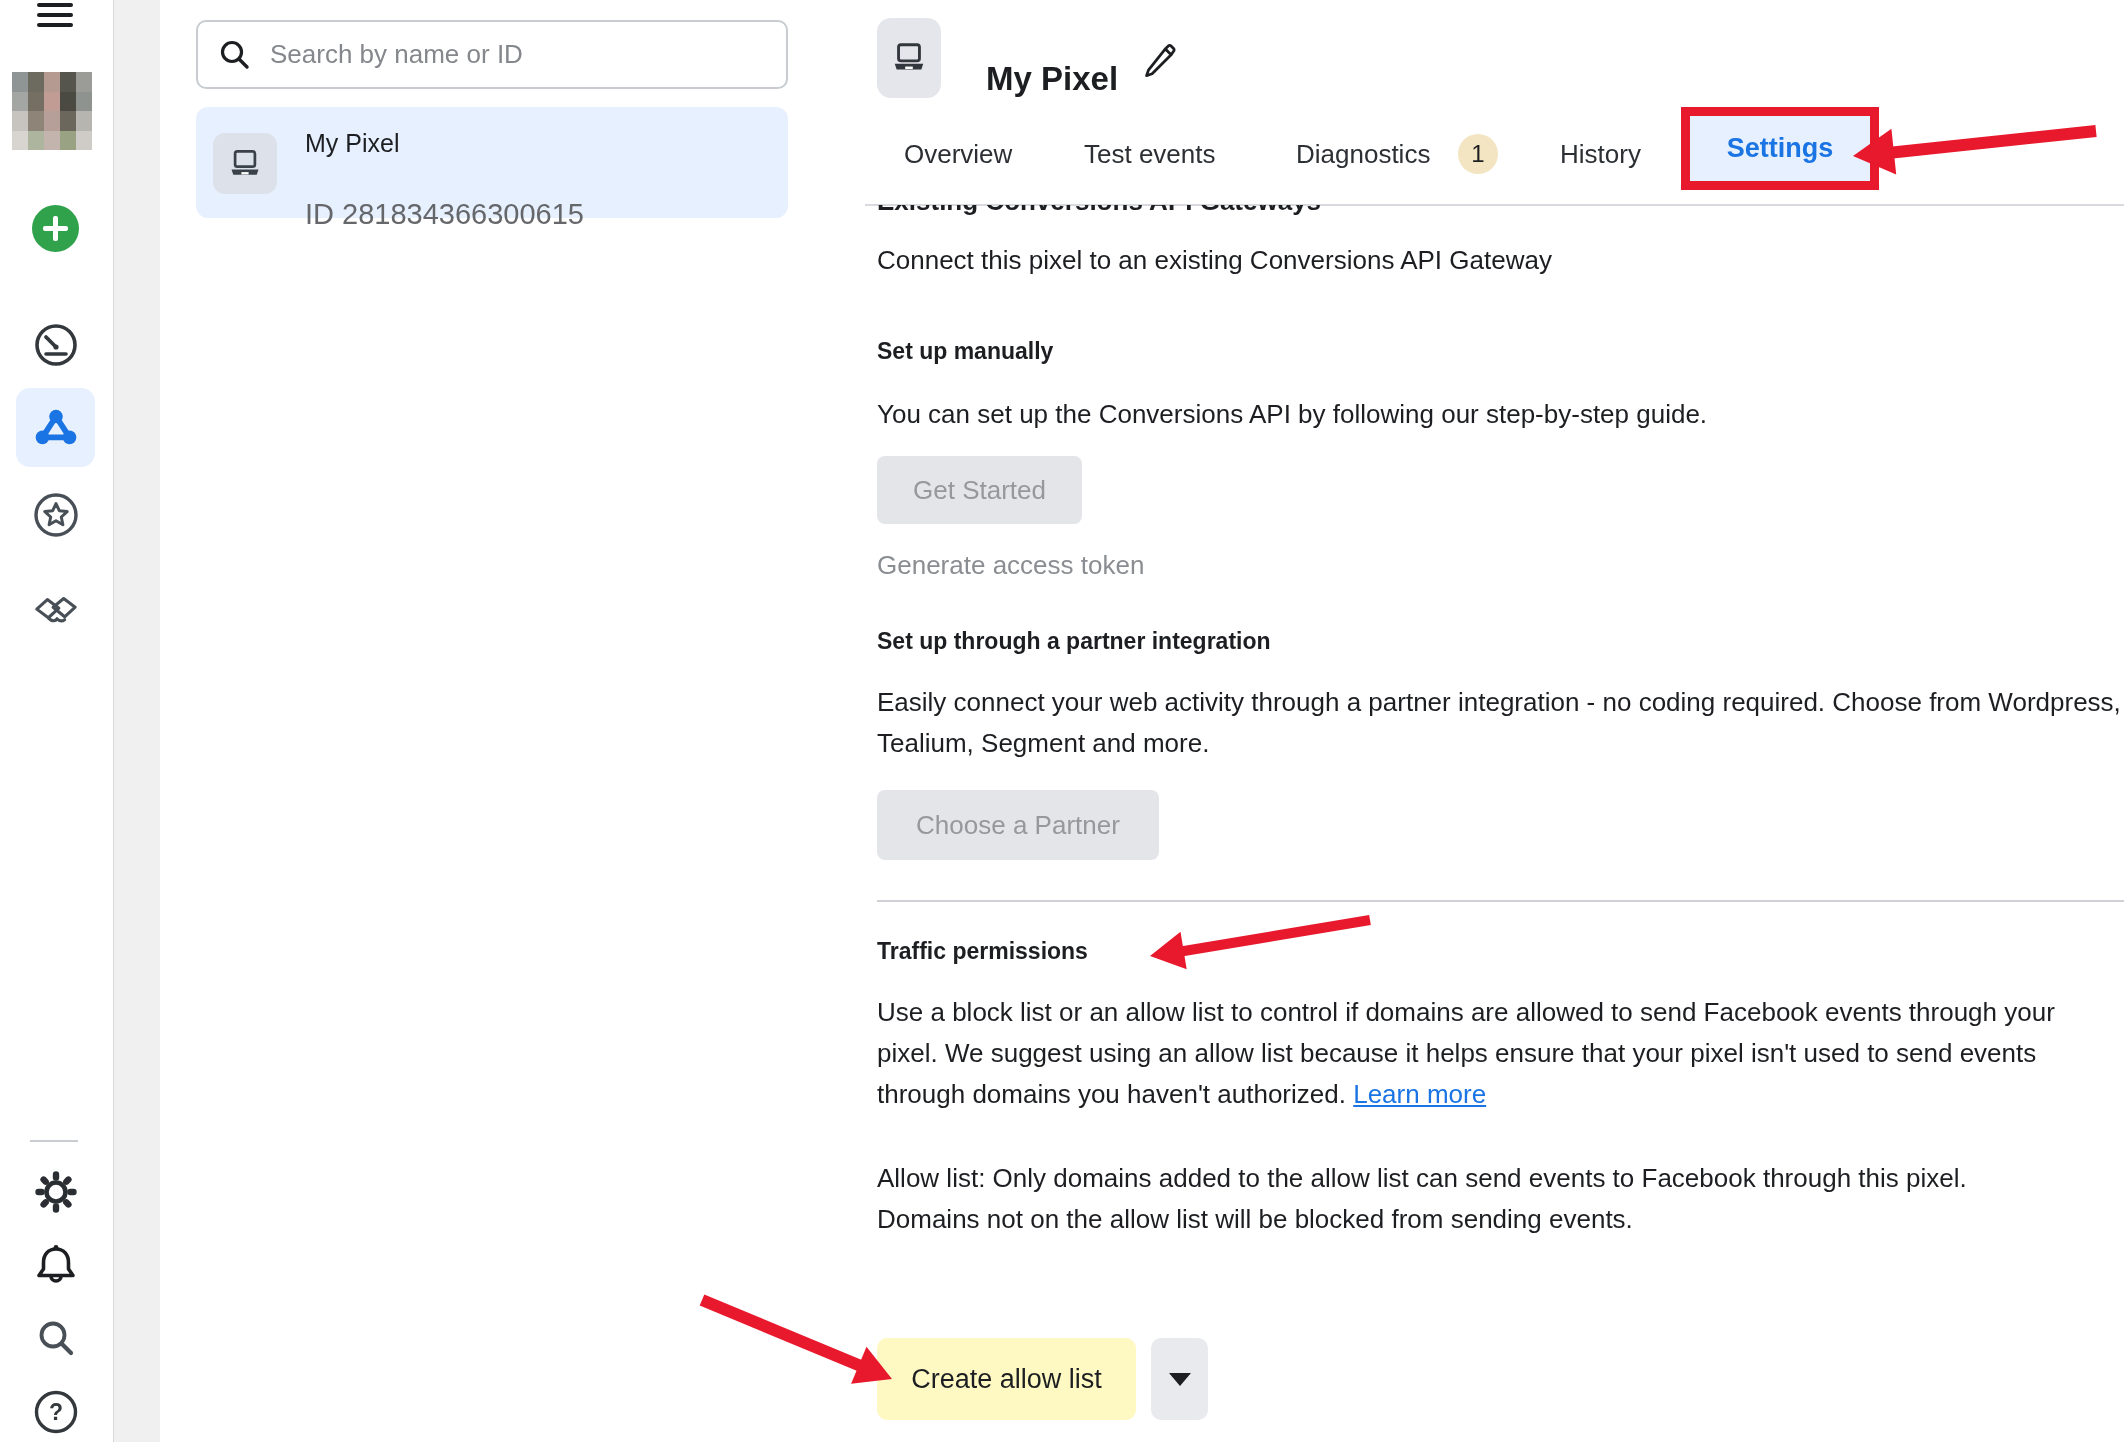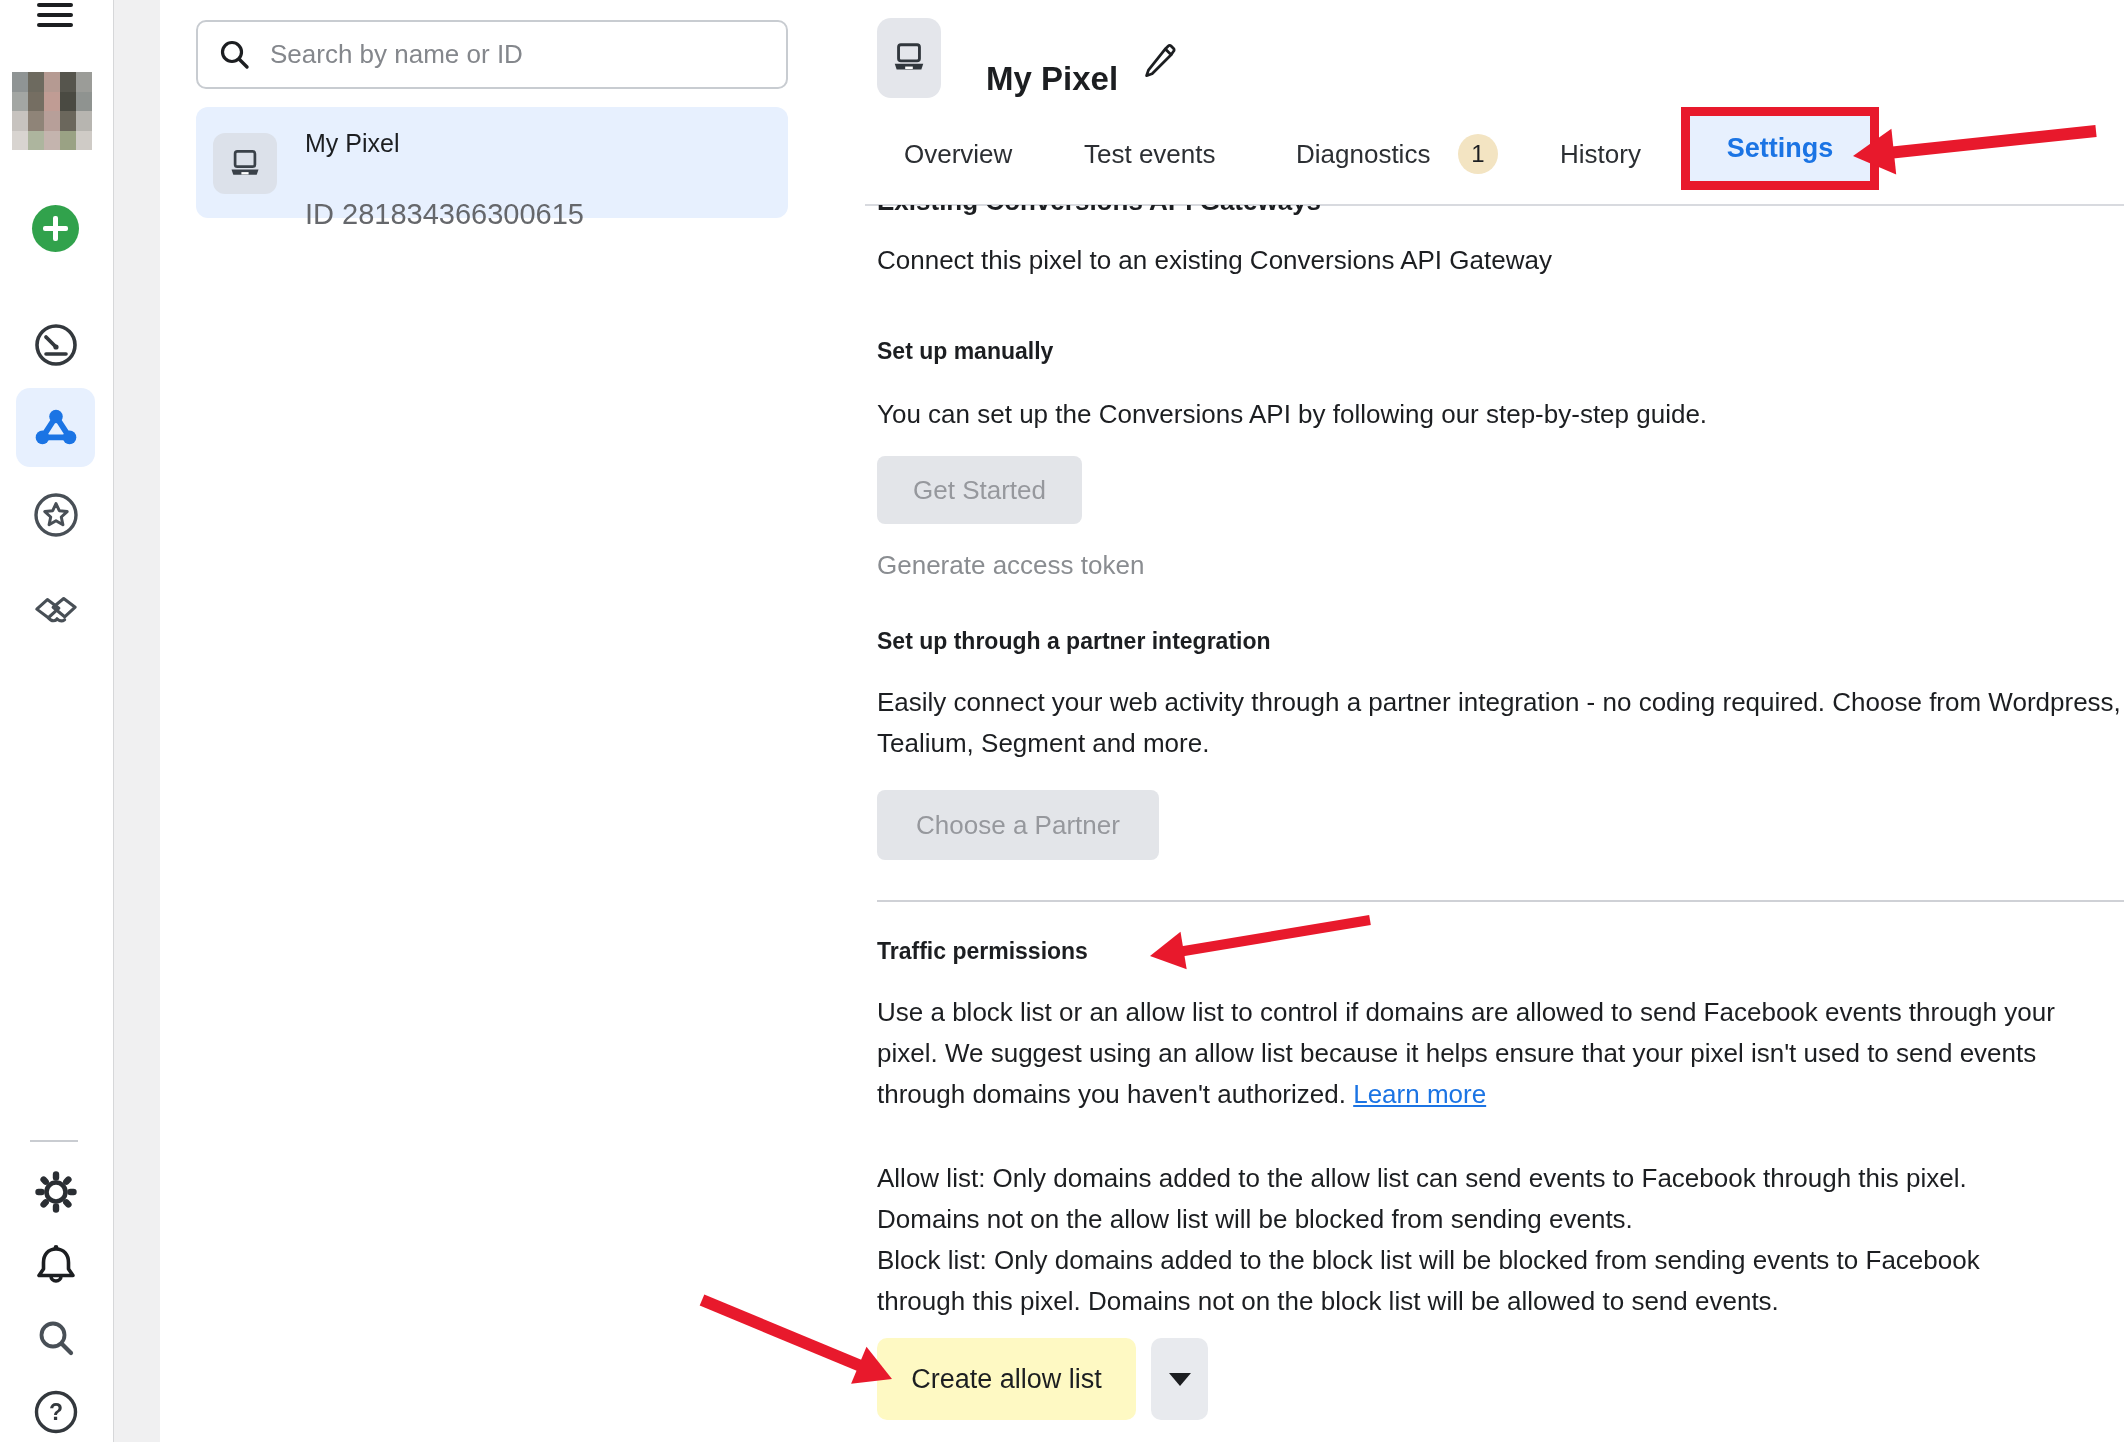--- a/index.html
+++ b/index.html
@@ -293,21 +293,20 @@
 
     <h3 class="sec-head h-traffic">Traffic permissions</h3>
     <p class="body-text t-traffic">
       <span>Use a block list or an allow list to control if domains are allowed to send Facebook events through your pixel. We suggest using an allow list because it helps ensure that your pixel isn't used to send events through domains you haven't authorized.</span>
       <a>Learn more</a>
     </p>
 
     <p class="body-text t-allow">
       <span>Allow list: Only domains added to the allow list can send events to Facebook through this pixel. Domains not on the allow list will be blocked from sending events.</span>
       <br>
-      <span>Block list: Only domains added to the block list will be blocked from sending events to Facebook through this pixel. Domains not on the block list will be allowed to send events.</span>
     </p>
 
     <div class="split-btn">
       <button class="btn-create">Create allow list</button>
       <button class="btn-caret">
         <span class="caret"></span>
       </button>
     </div>
   </main>
 

